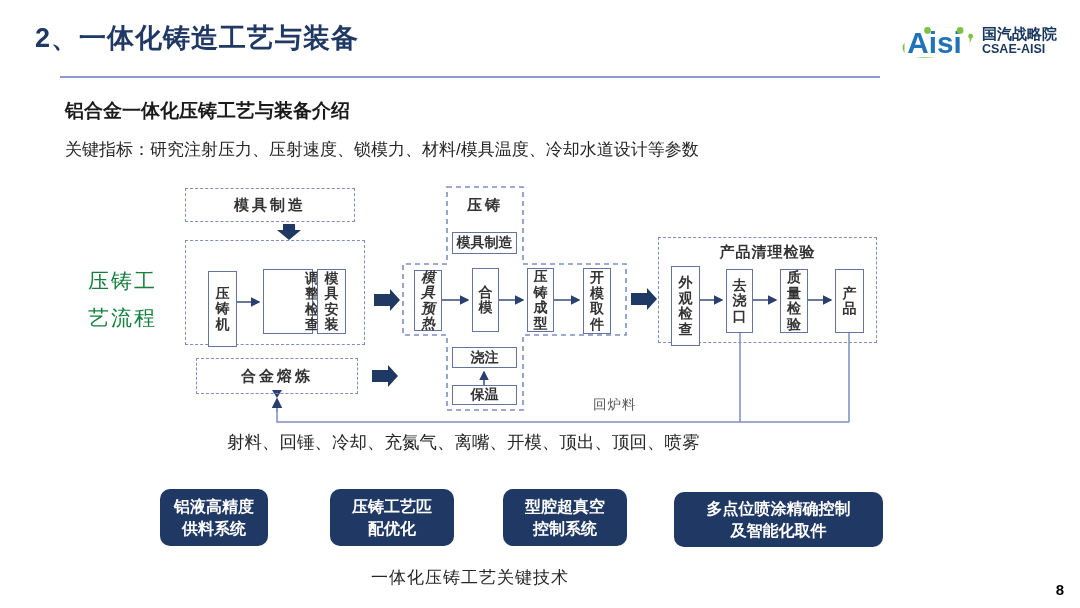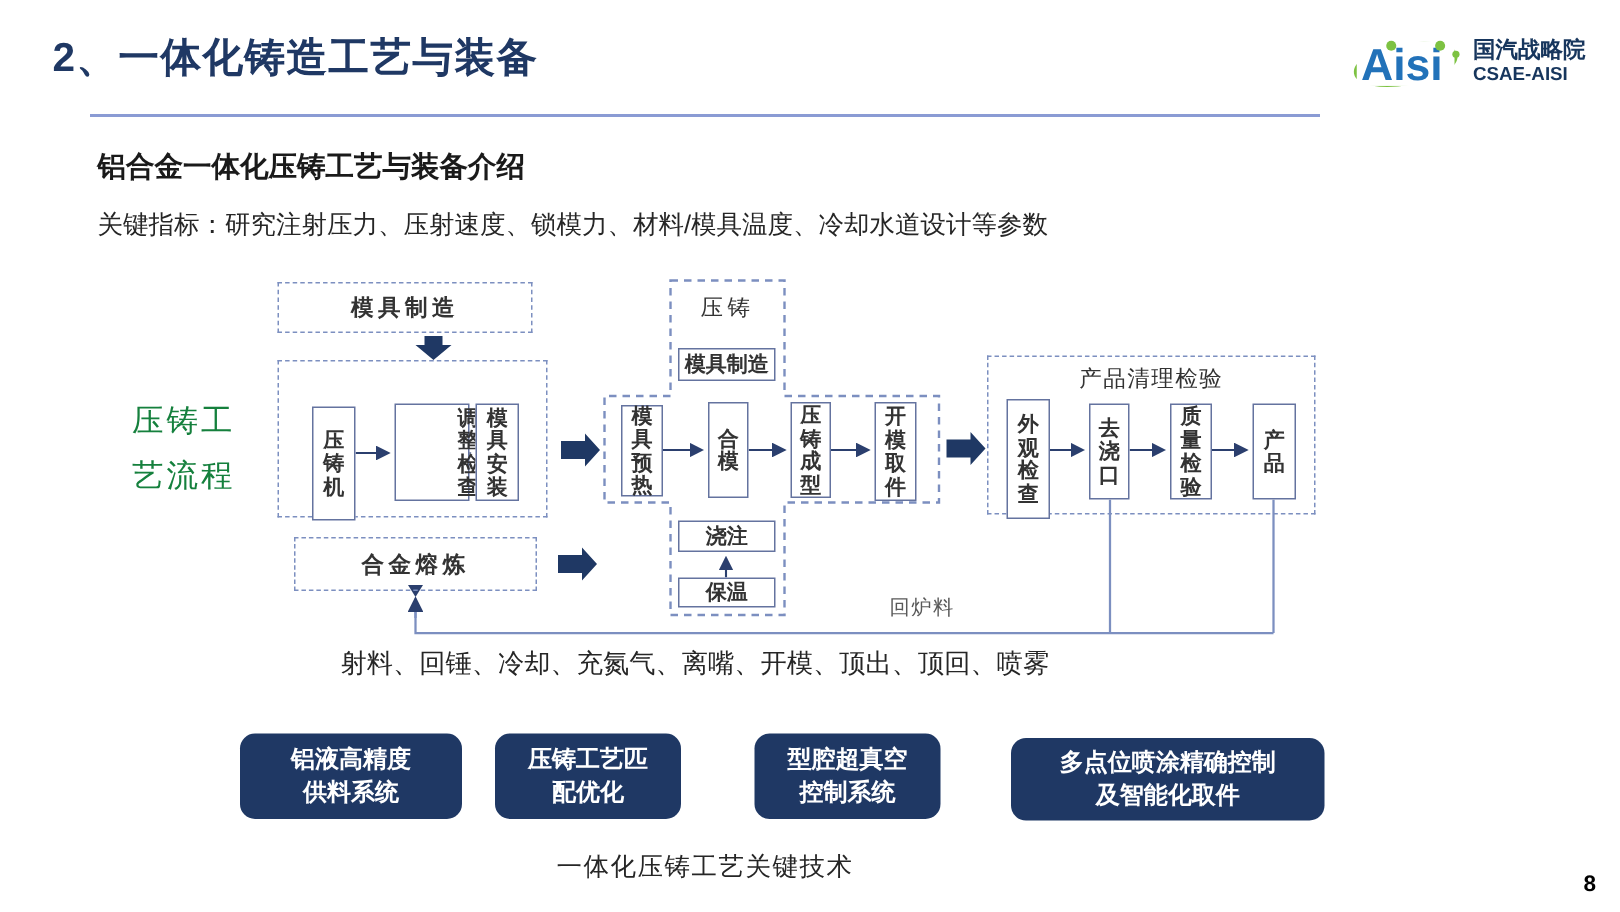--- a/index.html
+++ b/index.html
@@ -21,21 +21,21 @@
 
   
   .side-label{position:absolute;left:88px;top:262px;font-size:21px;color:#15803d;}
   .side-label span{display:block;line-height:37px;letter-spacing:2px;}
 
   
   .connector-layer{position:absolute;left:0;top:0;width:1080px;height:608px;pointer-events:none;}
 
   
   .dashed-box{position:absolute;border:1.6px dashed #7C8FC0;box-sizing:border-box;background:transparent;}
-  .ctitle{position:absolute;text-align:center;font-size:15px;font-weight:normal;color:#333;}
+  .ctitle{position:absolute;text-align:center;font-size:15px;font-weight:bold;color:#333;}
 
   
   .vbox{position:absolute;background:#fff;border:1.4px solid #64739F;box-sizing:border-box;display:flex;align-items:center;justify-content:center;}
   .vbox span{display:block;width:1em;word-break:break-all;font-size:14px;font-weight:bold;color:#333;line-height:15.5px;text-align:center;}
   .hbox{position:absolute;background:#fff;border:1.4px solid #64739F;box-sizing:border-box;display:flex;align-items:center;justify-content:center;font-size:14px;font-weight:bold;color:#333;}
   .dash-label-box{position:absolute;border:1.6px dashed #7C8FC0;box-sizing:border-box;display:flex;align-items:center;justify-content:center;font-size:15px;font-weight:bold;color:#333;letter-spacing:3px;}
 
   .return-label{position:absolute;left:593px;top:396px;font-size:13.5px;color:#595959;letter-spacing:1px;}
   .actions-line{position:absolute;left:227px;top:430px;font-size:17.5px;color:#262626;}
 
@@ -116,21 +116,21 @@
       <span>调整检查</span>
     </div>
   <div class="vbox" style="left:317px;top:269px;width:29px;height:65px;">
       <span>模具安装</span>
     </div>
 
   <div class="dash-label-box" style="left:196px;top:358px;width:162px;height:36px;">合金熔炼</div>
 
   <div class="ctitle" style="left:447px;top:196px;width:76px;letter-spacing:3px;">压铸</div>
   <div class="hbox" style="left:452px;top:232px;width:65px;height:22px;">模具制造</div>
-  <div class="vbox" style="left:414px;top:270px;width:28px;height:61px;">
+  <div class="vbox" style="left:414px;top:270px;width:28px;height:61px;font-style:italic;">
       <span>模具预热</span>
     </div>
   <div class="vbox" style="left:472px;top:268px;width:27px;height:64px;">
       <span>合模</span>
     </div>
   <div class="vbox" style="left:527px;top:268px;width:27px;height:64px;">
       <span>压铸成型</span>
     </div>
   <div class="vbox" style="left:583px;top:268px;width:28px;height:66px;">
       <span>开模取件</span>
@@ -150,21 +150,21 @@
       <span>质量检验</span>
     </div>
   <div class="vbox" style="left:835px;top:269px;width:29px;height:64px;">
       <span>产品</span>
     </div>
 
   <div class="return-label">回炉料</div>
 
   <div class="actions-line">射料、回锤、冷却、充氮气、离嘴、开模、顶出、顶回、喷雾</div>
 
-  <div class="tech-btn" style="left:160px;top:489px;width:148px;height:57px;">
+  <div class="tech-btn" style="left:160px;top:489px;width:108px;height:57px;">
     <span>铝液高精度</span>
       <span>供料系统</span>
   </div>
   <div class="tech-btn" style="left:330px;top:489px;width:124px;height:57px;border-radius:10px;">
     <span>压铸工艺匹</span>
       <span>配优化</span>
   </div>
   <div class="tech-btn" style="left:503px;top:489px;width:124px;height:57px;">
     <span>型腔超真空</span>
       <span>控制系统</span>

